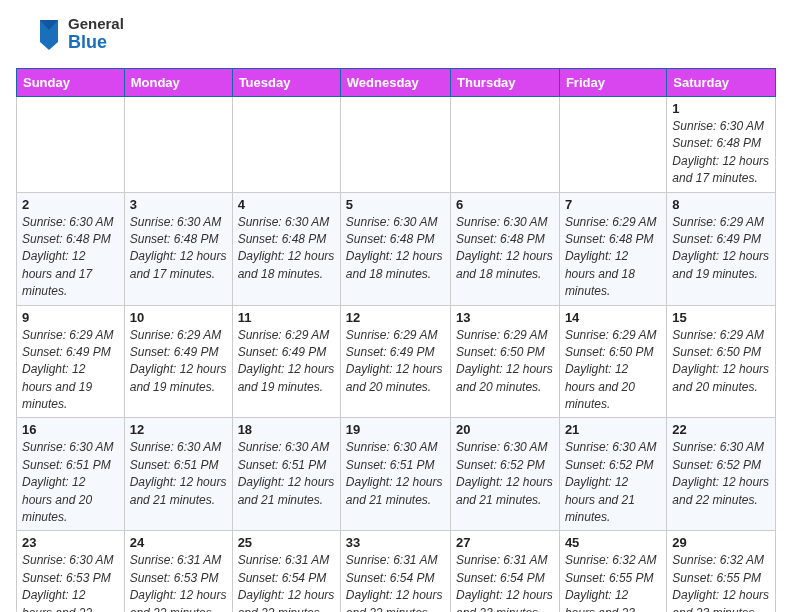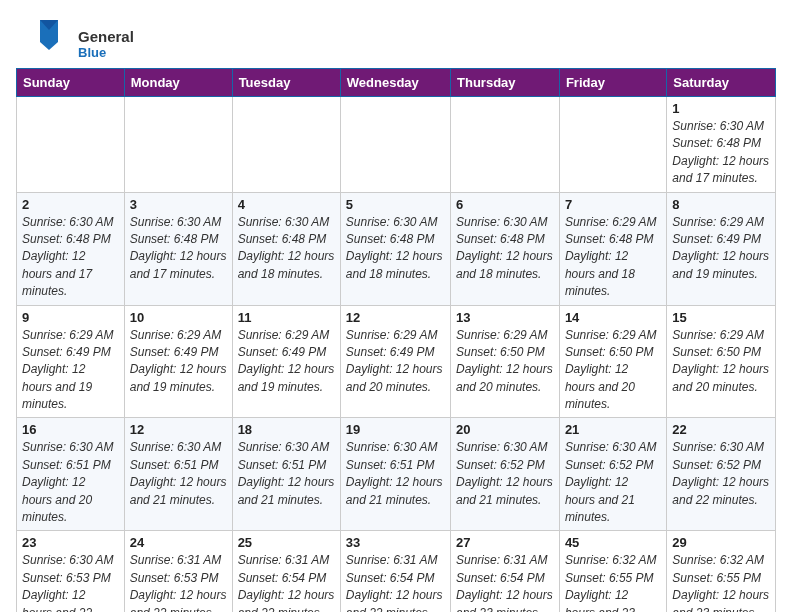--- a/index.html
+++ b/index.html
@@ -11,22 +11,22 @@
       padding: 16px;
     }
     .header {
       display: flex;
       justify-content: space-between;
       align-items: flex-start;
       margin-bottom: 8px;
     }
     .logo {
       display: flex;
-      align-items: flex-end;
-      gap: 18px;
+      align-items: flex-start;
+      gap: 8px;
     }
     .title-block {
       text-align: right;
     }
     .month-year {
       font-size: 28px;
       font-weight: bold;
       color: #333;
     }
     .location {
@@ -71,35 +71,35 @@
     .empty-cell {
       background: #f9f9f9;
     }
     tr:nth-child(even) td {
       background-color: #f5f8fc;
     }
     tr:nth-child(odd) td {
       background-color: #fff;
     }
     .calendar thead tr th {
-      background-color: #701a75;
+      background-color: #d946ef;
     }
   </style>
 </head>
 <body>
 
 <div class="header">
   <div class="logo">
       <svg width="44" height="44" viewBox="0 0 44 44">
         <polygon points="24,4 42,4 42,26 33,34 24,26" fill="#1a6fba"></polygon>
         <polygon points="24,4 42,4 33,14" fill="#1255a0"></polygon>
       </svg>
       <div>
         <div style="font-size: 15px; font-weight: bold; color: rgb(51, 51, 51); line-height: 1.1;">General</div>
-        <div style="font-size: 13px; font-weight: bold; color: rgb(26, 111, 186); line-height: 1.1;">Blue</div>
+        <div style="font-size: 18px; font-weight: bold; color: rgb(26, 111, 186); line-height: 1.1;">Blue</div>
       </div>
     </div>
   <div class="title-block">
     <div class="month-year"></div>
     <div class="location"></div>
   </div>
 </div>
 
 <table class="calendar">
   <thead>

